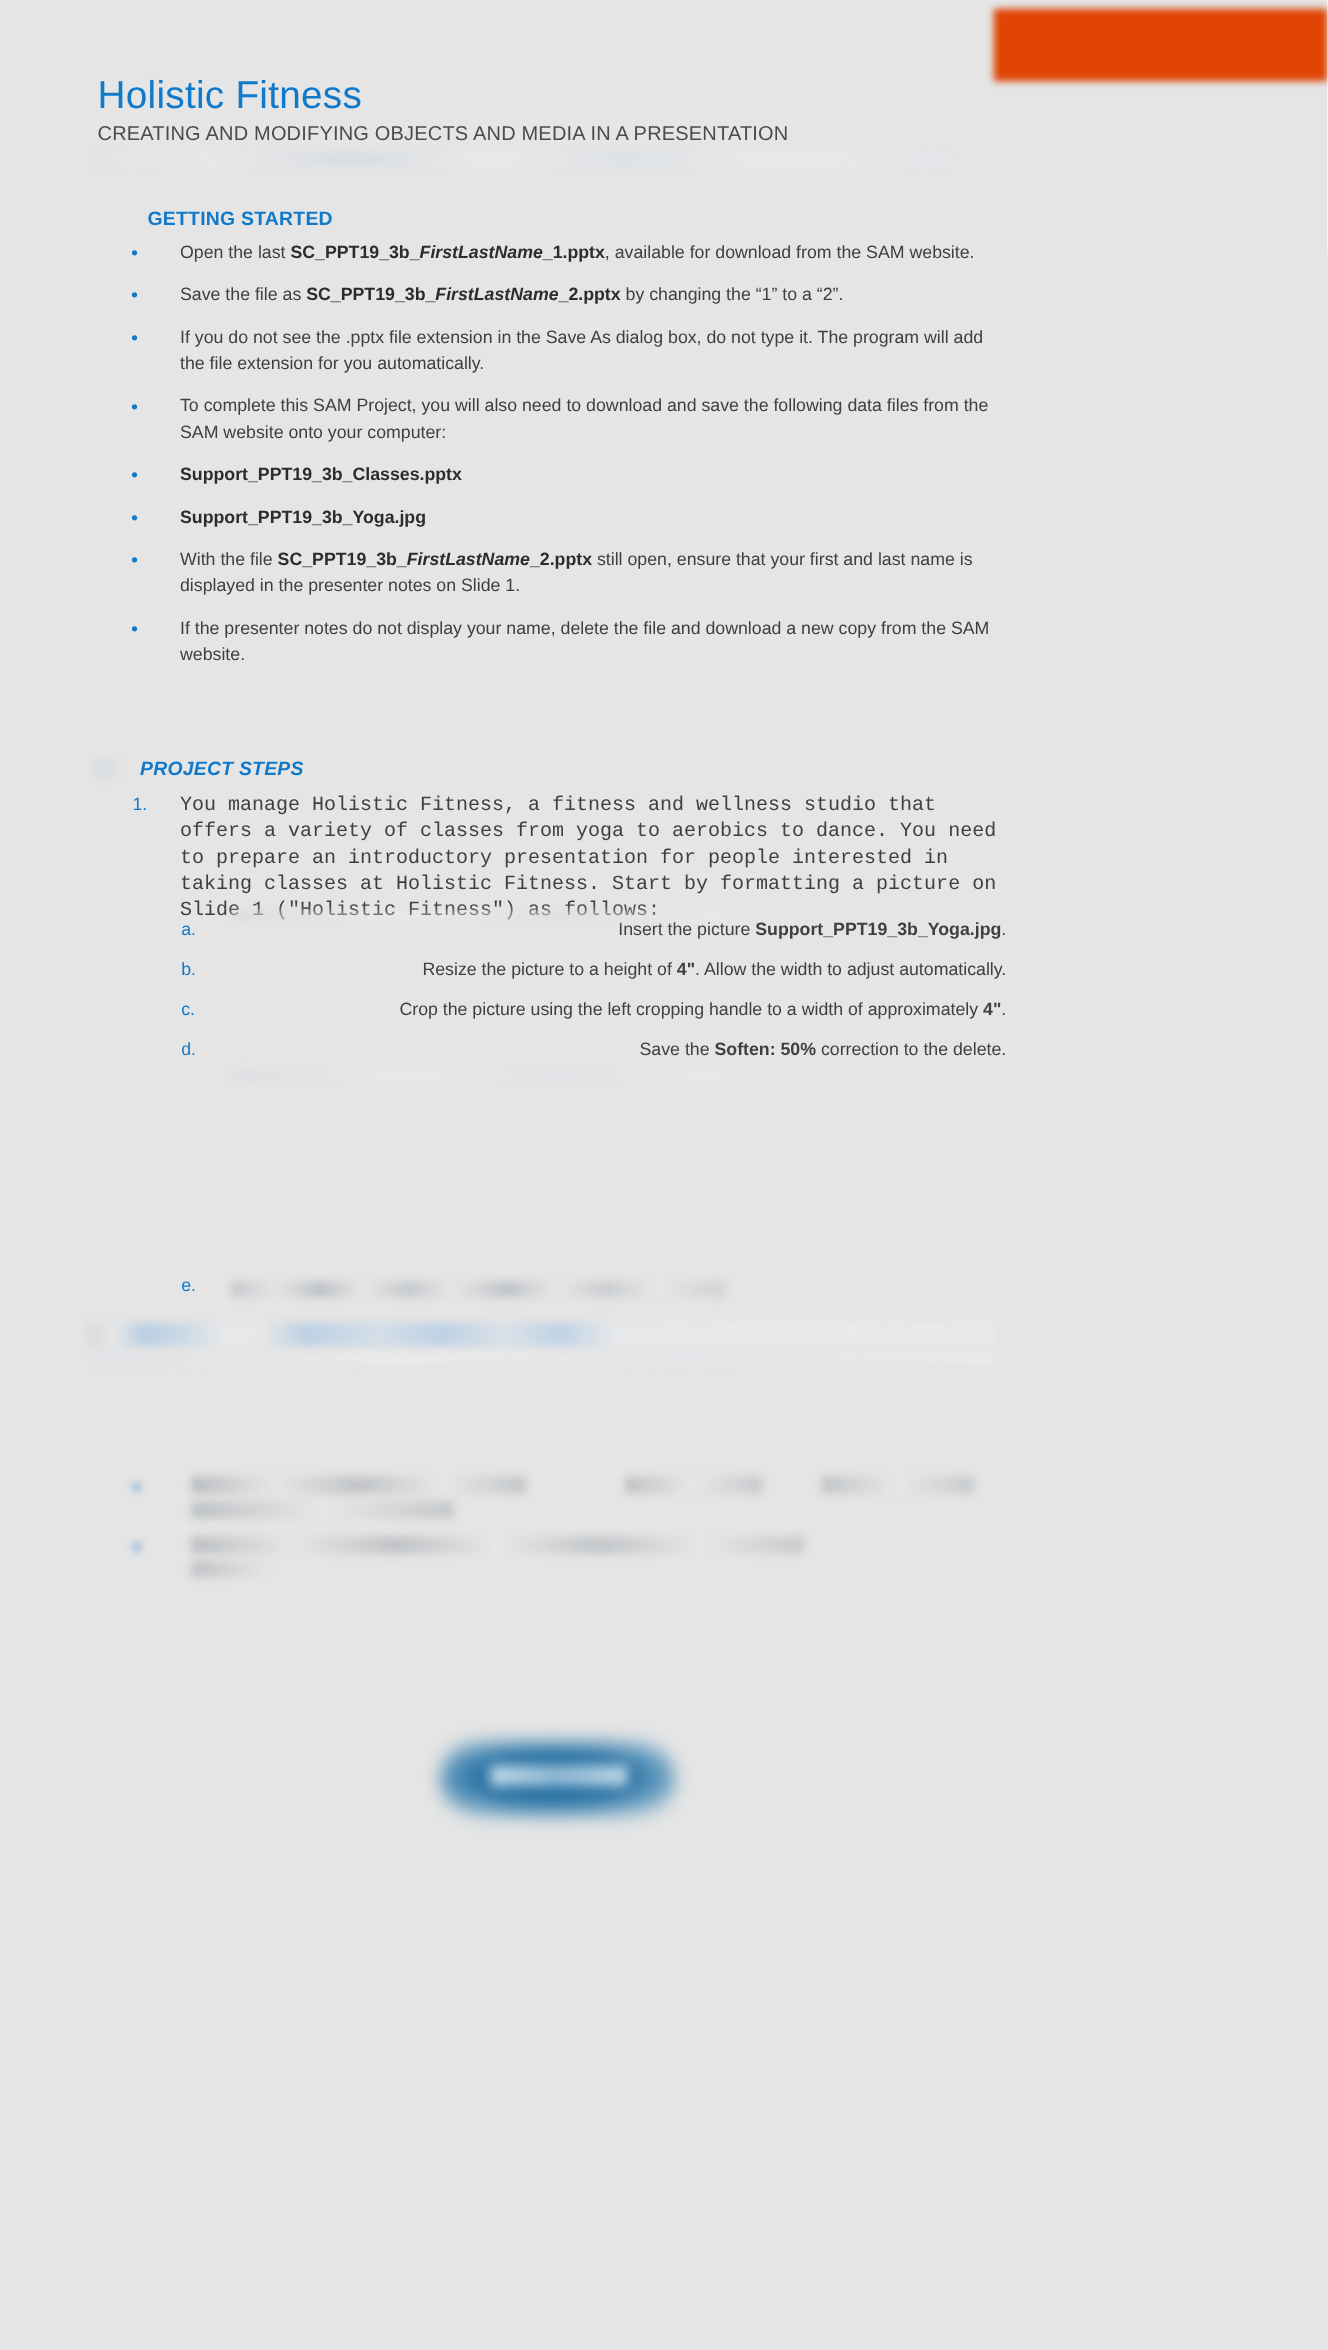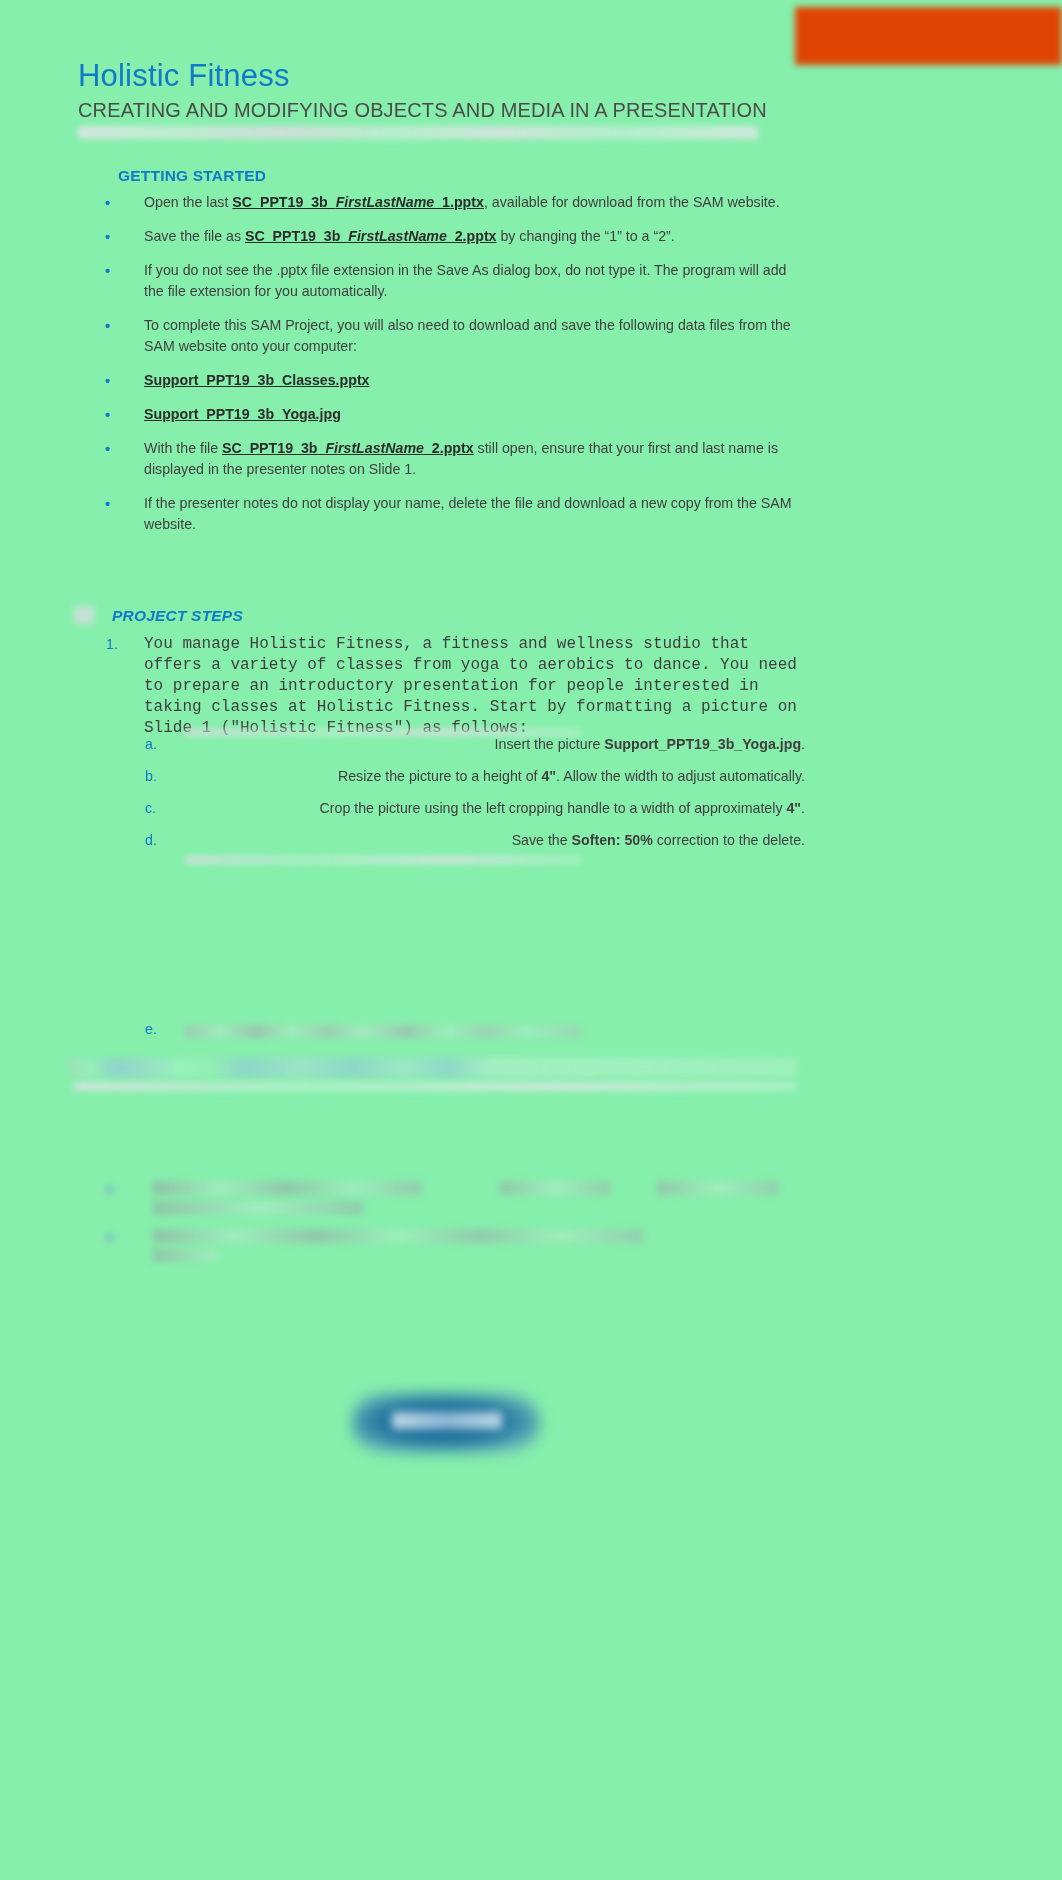--- a/index.html
+++ b/index.html
@@ -13,21 +13,21 @@
     font-family: "Liberation Sans", sans-serif;
     color: #3b3b3b;
     position: relative;
     overflow: hidden;
   }
 
   .page {
     position: relative;
     width: 1062px;
     height: 1880px;
-    background: #86efac;
+    background: #e5e5e5;
   }
 
   
   .brand-block {
     position: absolute;
     top: 7px;
     left: 795px;
     width: 267px;
     height: 58px;
     background: #e04403;
@@ -43,21 +43,21 @@
   }
   .doc-title {
     font-size: 31px;
     font-weight: 400;
     color: #1179c9;
     letter-spacing: 0.2px;
     line-height: 1.18;
     margin: 0 0 4px 0;
   }
   .doc-subtitle {
-    font-size: 20px;
+    font-size: 16px;
     font-weight: 400;
     color: #4b4b4b;
     letter-spacing: 0.15px;
     margin: 0;
     white-space: nowrap;
   }
   .redacted-line {
     margin-top: 4px;
     width: 680px;
     height: 13px;
@@ -123,21 +123,21 @@
     font-weight: bold;
     padding-left: 3px;
     box-sizing: border-box;
   }
   .bullet-text {
     flex: 1 1 auto;
     font-size: 14.2px;
     line-height: 21px;
     color: #3f3f3f;
   }
-  .bullet-text b { color: #2c2c2c; text-decoration: underline; }
+  .bullet-text b { color: #2c2c2c; }
   .bullet-text i { font-style: italic; }
 
   
   .steps-list {
     position: absolute;
     left: 102px;
     top: 634px;
     width: 700px;
   }
   .step-item {

